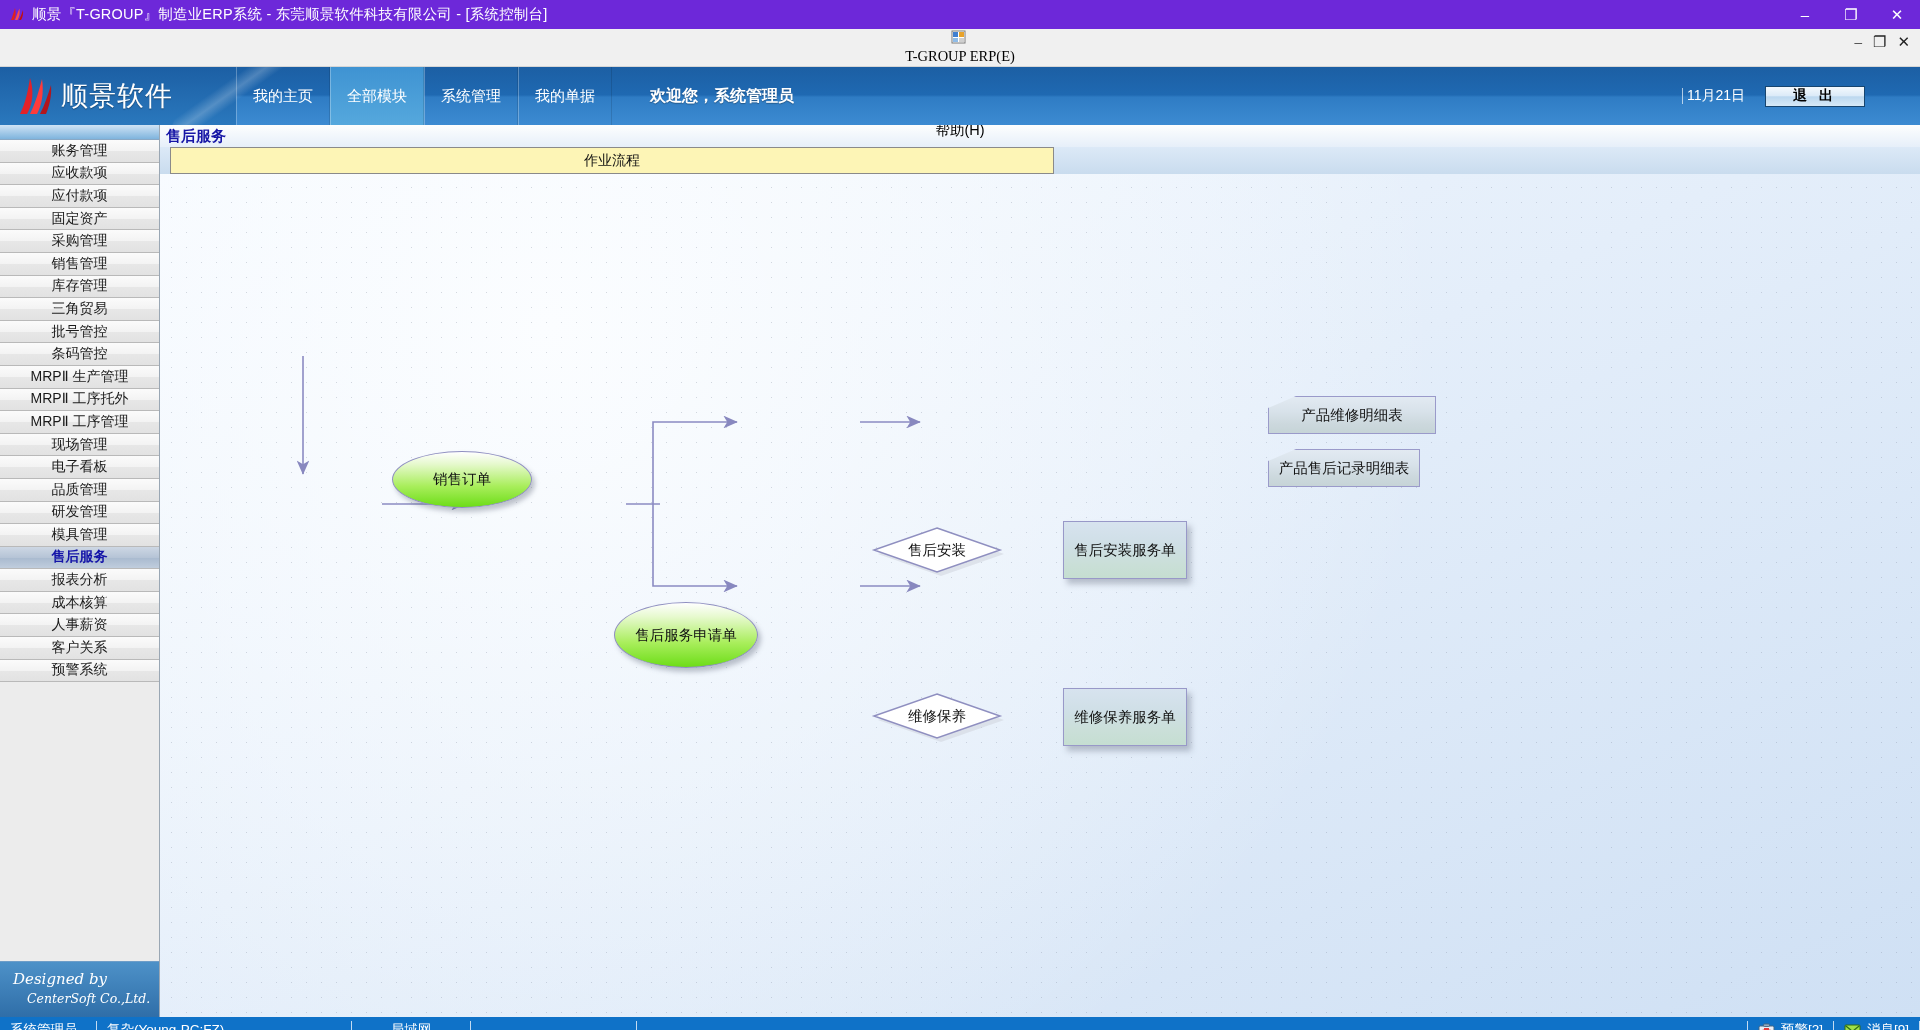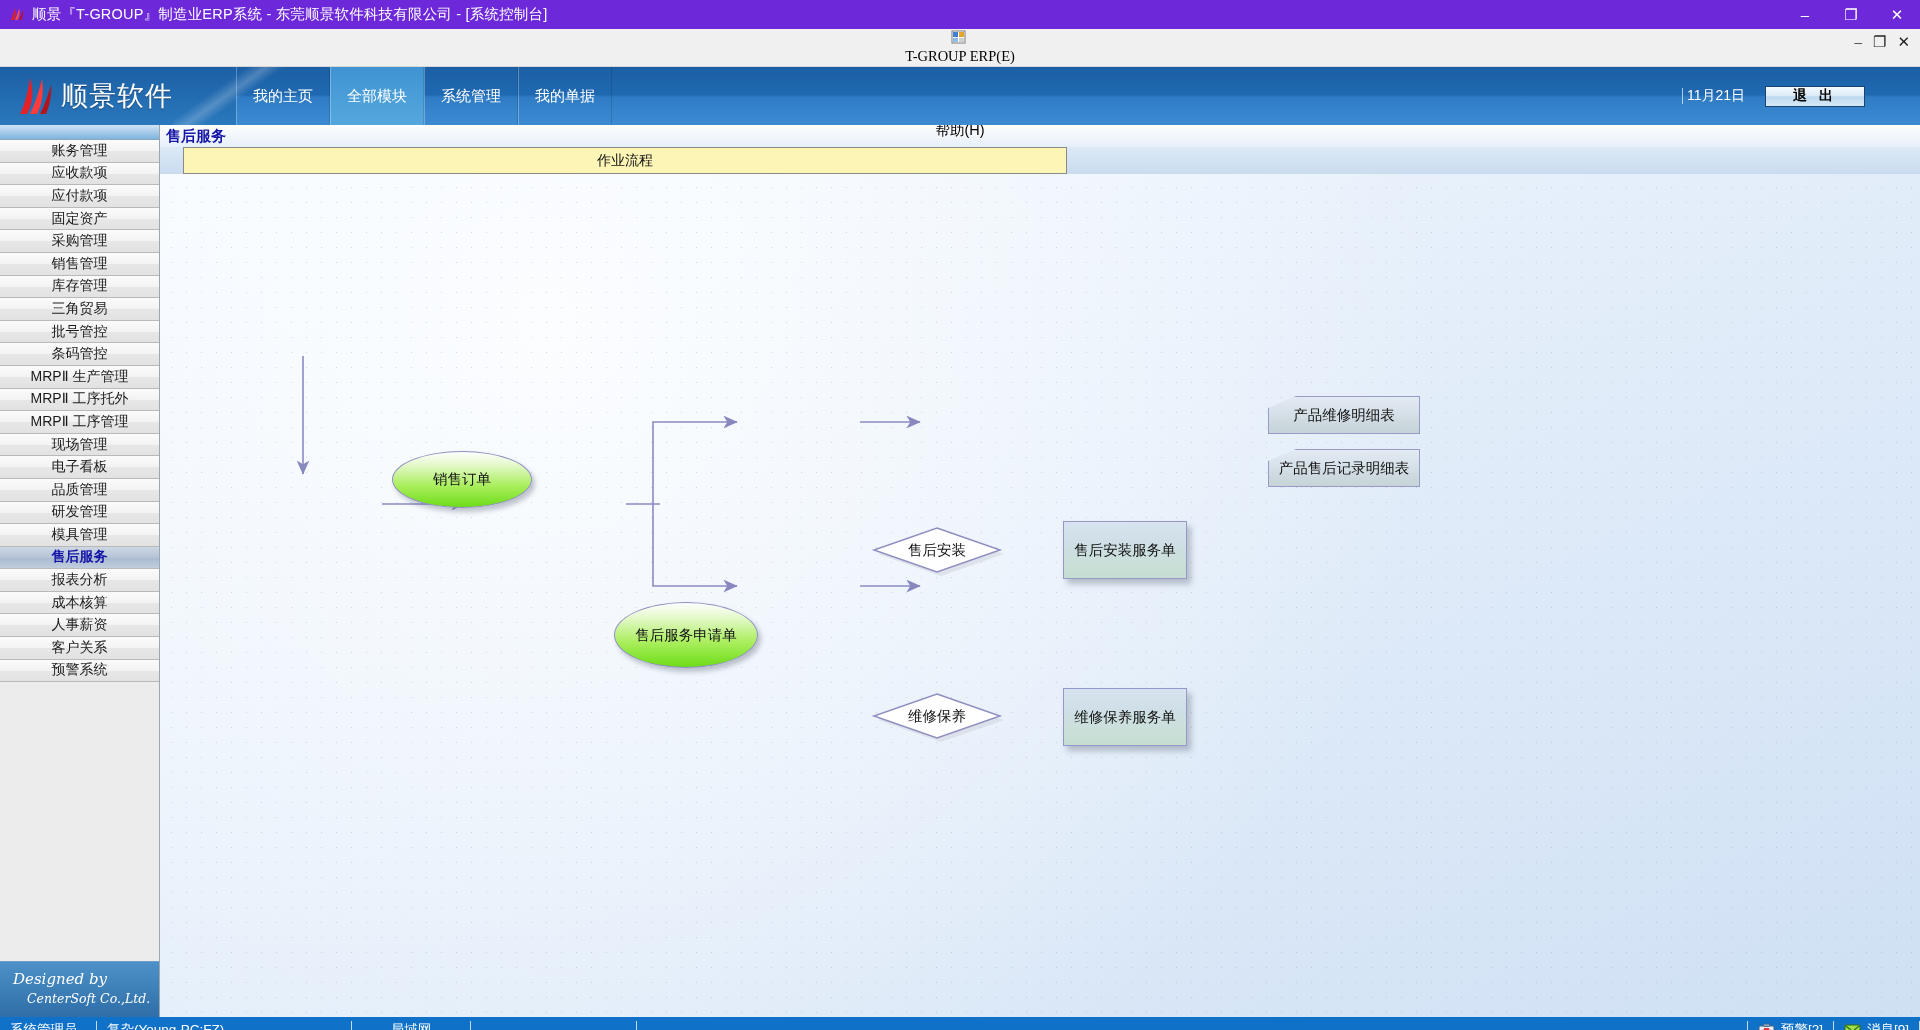--- a/index.html
+++ b/index.html
@@ -90,21 +90,21 @@
      color:#fff; padding:8px 0 0 13px; border-top:1px solid #6d9dc8;}
   .sb-foot .l1{ font-family:"DejaVu Serif", serif; font-style:italic; font-size:15px;}
   .sb-foot .l2{ font-family:"DejaVu Serif", serif; font-style:italic; font-size:12.5px; margin-top:3px; margin-left:14px;}
 
   
   .main{ flex:1; display:flex; flex-direction:column;
       background:linear-gradient(to bottom,#ffffff 0%,#e9f1fa 26px,#d9e7f6 100%); overflow:hidden;}
   .pagetitle{ height:22px; padding-left:6px; display:flex; align-items:center;
       color:#1616a6; font-weight:bold; font-size:15px;
       background:linear-gradient(to bottom,#fdfefe,#e6eff9);}
-  .tabrow{ height:27px; display:flex; padding:0 26px 0 23px; gap:0; align-items:stretch;
+  .tabrow{ height:27px; display:flex; padding:0 26px 0 10px; gap:0; align-items:stretch;
       background:linear-gradient(to bottom,#dce9f7,#c9dcee);}
   .tab{ display:flex;align-items:center;justify-content:center; font-size:14px; color:#111;
       border:1px solid #8a8a8a; cursor:pointer; position:relative;}
   .tab.t1{ flex:0 0 884px; background:#fdf5b6;}
   .tab.t2{ flex:0 0 340px; background:#ccf4fa; border-left:0;}
   .tab:after{content:""; position:absolute; left:2px; right:-3px; bottom:-3px; height:3px;}
 
   .canvaswrap{ flex:1; position:relative; overflow:hidden;
      background:
        radial-gradient(circle at 22% 18%, #fbfdff 0%, rgba(251,253,255,0) 58%),
@@ -208,20 +208,21 @@
     </span>
     <span class="bname">顺景软件</span>
     <span class="swoosh"></span>
   </div>
   <div class="navs">
     <div class="nav">我的主页</div>
     <div class="nav active">全部模块</div>
     <div class="nav">系统管理</div>
     <div class="nav">我的单据</div>
   </div>
+  <div class="welcome">欢迎您，系统管理员</div>
   <div class="hdr-right">
     <div class="hdr-date">
       <span class="bar"></span>
       <span>11月21日</span>
     </div>
     <div class="logoutbtn">退 出</div>
   </div>
 </div>
 
 <div class="body">
@@ -313,21 +314,21 @@
             <polygon points="65,2 128,24 65,46 2,24" fill="#cfd4dd" transform="translate(4,4)" opacity=".55"></polygon>
             <polygon points="65,2 128,24 65,46 2,24" fill="#ffffff" stroke="#8f8fc0" stroke-width="1.5"></polygon>
           </svg>
           <span class="diamond-label">维修保养</span>
         </div>
 
         <div class="node procbox" style="left:903px; top:347px; width:124px; height:58px;">售后安装服务单</div>
 
         <div class="node procbox" style="left:903px; top:514px; width:124px; height:58px;">维修保养服务单</div>
 
-        <div class="report" style="left:1108px; top:222px; width:152px; height:38px;">产品维修明细表</div>
+        <div class="report" style="left:1108px; top:222px; width:168px; height:38px;">产品维修明细表</div>
         <div class="report" style="left:1108px; top:275px; width:152px; height:38px;">产品售后记录明细表</div>
 
       </div>
     </div>
   </div>
 </div>
 
 <div class="statusbar">
   <div class="st" style="width:96px;">系统管理员</div>
   <div class="sep"></div>

